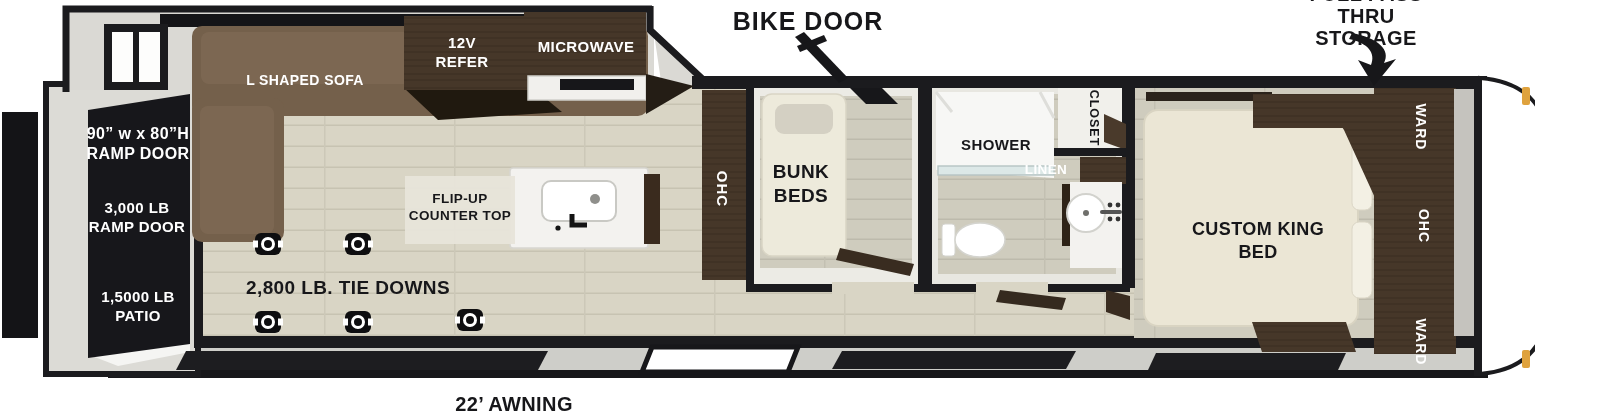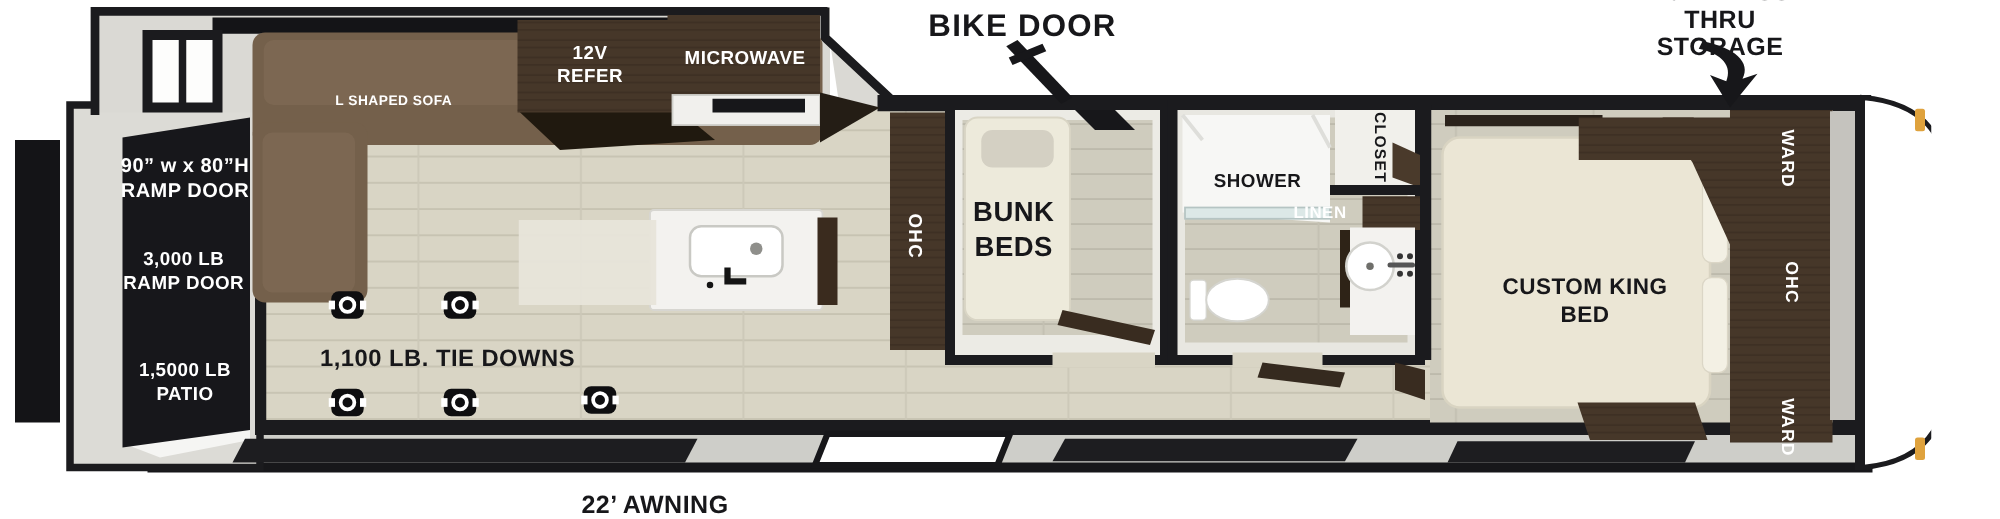--- a/index.html
+++ b/index.html
@@ -1,18 +1,18 @@
 <!DOCTYPE html>
 <html><head>
 <meta charset="utf-8">
 <style>
   html,body{margin:0;padding:0;background:#fff;}
   #stage{
     position:relative;width:1535px;height:415px;overflow:hidden;
-    background:#fff;font-family:"Liberation Sans",sans-serif;margin-left:10px;
+    background:#fff;font-family:"Liberation Sans",sans-serif;
   }
   #plan-svg{position:absolute;left:0;top:0;}
   .lbl{
     position:absolute;font-weight:700;white-space:pre-line;text-align:center;
     transform:translate(-50%,-50%);color:#17171a;line-height:1.28;letter-spacing:.4px;
   }
   .lbl.w{color:#ffffff;}
   .lbl.v{transform:translate(-50%,-50%) rotate(90deg);letter-spacing:1px;}
 </style>
 </head>
@@ -209,36 +209,38 @@
       <polygon points="797,46 824,35 827,41 800,52"></polygon>
     </g>
 
     <path d="M1352,33 C1378,38 1391,50 1384,63 L1396,59 L1374,86 L1358,60 L1371,65 C1376,53 1368,43 1349,39 Z" fill="#17171a"></path>
   </svg>
 
   <div class="lbl" style="left:808px;top:21px;font-size:25px;letter-spacing:1px;">BIKE DOOR</div>
   <div class="lbl" style="left:1366px;top:16px;font-size:20px;line-height:1.1;">FULL PASS THRU
 STORAGE</div>
   <div class="lbl" style="left:514px;top:405px;font-size:20px;">22’ AWNING</div>
-  <div class="lbl" style="left:348px;top:288px;font-size:19px;">1,100 LB. TIE DOWNS</div>
+  <div class="lbl" style="left:348px;top:288px;font-size:19px;">2,800 LB. TIE DOWNS</div>
 
   <div class="lbl w" style="left:138px;top:144px;font-size:16px;">90” w x 80”H
 RAMP DOOR</div>
   <div class="lbl w" style="left:137px;top:217px;font-size:15px;">3,000 LB
 RAMP DOOR</div>
   <div class="lbl w" style="left:138px;top:306px;font-size:15px;">1,5000 LB
 PATIO</div>
 
-  <div class="lbl w" style="left:305px;top:81px;font-size:11px;">L SHAPED SOFA</div>
+  <div class="lbl w" style="left:305px;top:81px;font-size:14px;">L SHAPED SOFA</div>
   <div class="lbl w" style="left:462px;top:52px;font-size:15px;">12V
 REFER</div>
   <div class="lbl w" style="left:586px;top:47px;font-size:15px;">MICROWAVE</div>
+  <div class="lbl" style="left:460px;top:207px;font-size:13.5px;">FLIP-UP
+COUNTER TOP</div>
   <div class="lbl w v" style="left:722px;top:189px;font-size:15px;">OHC</div>
 
-  <div class="lbl" style="left:801px;top:184px;font-size:22px;">BUNK
+  <div class="lbl" style="left:801px;top:184px;font-size:19px;">BUNK
 BEDS</div>
 
   <div class="lbl" style="left:996px;top:145px;font-size:15px;">SHOWER</div>
   <div class="lbl v" style="left:1094px;top:118px;font-size:12.5px;">CLOSET</div>
   <div class="lbl w" style="left:1046px;top:170px;font-size:13.5px;">LINEN</div>
 
   <div class="lbl" style="left:1258px;top:241px;font-size:18px;">CUSTOM KING
 BED</div>
   <div class="lbl w v" style="left:1420px;top:127px;font-size:14px;">WARD</div>
   <div class="lbl w v" style="left:1423px;top:226px;font-size:14px;">OHC</div>

